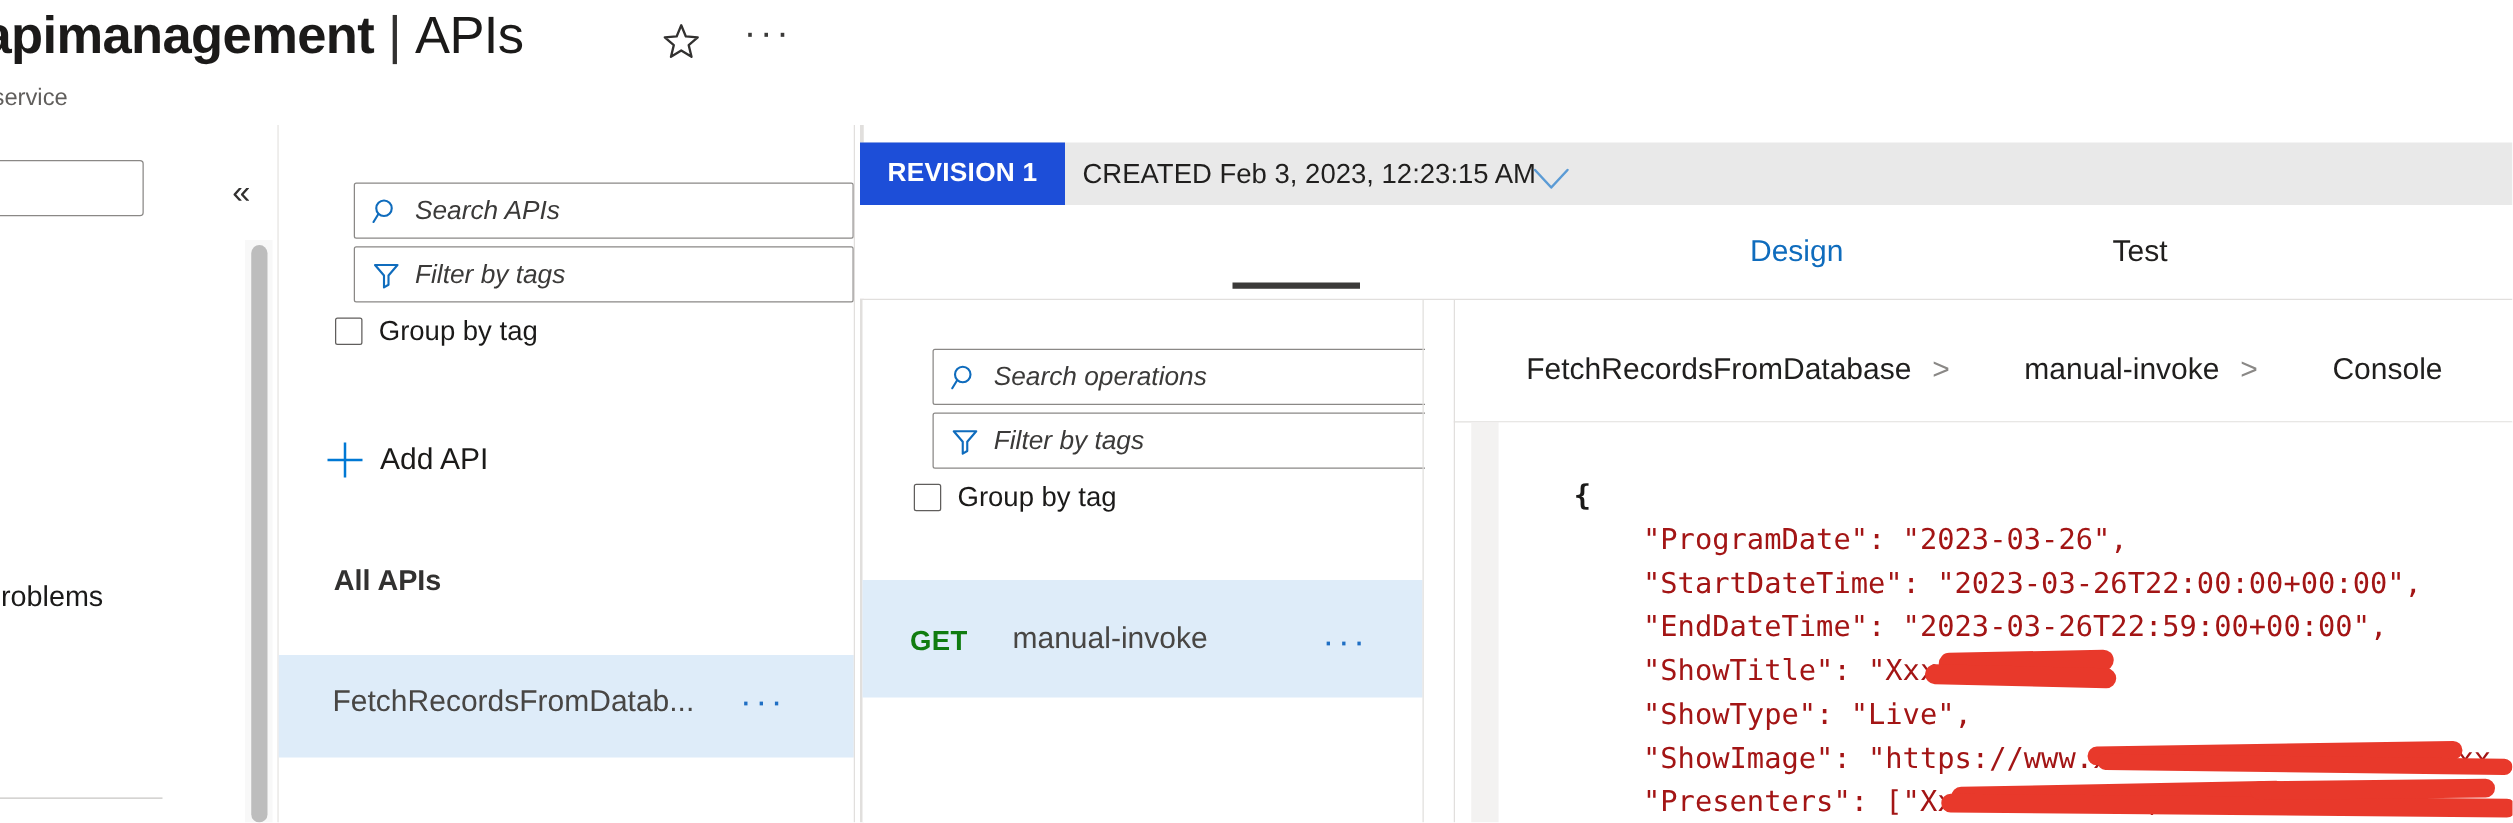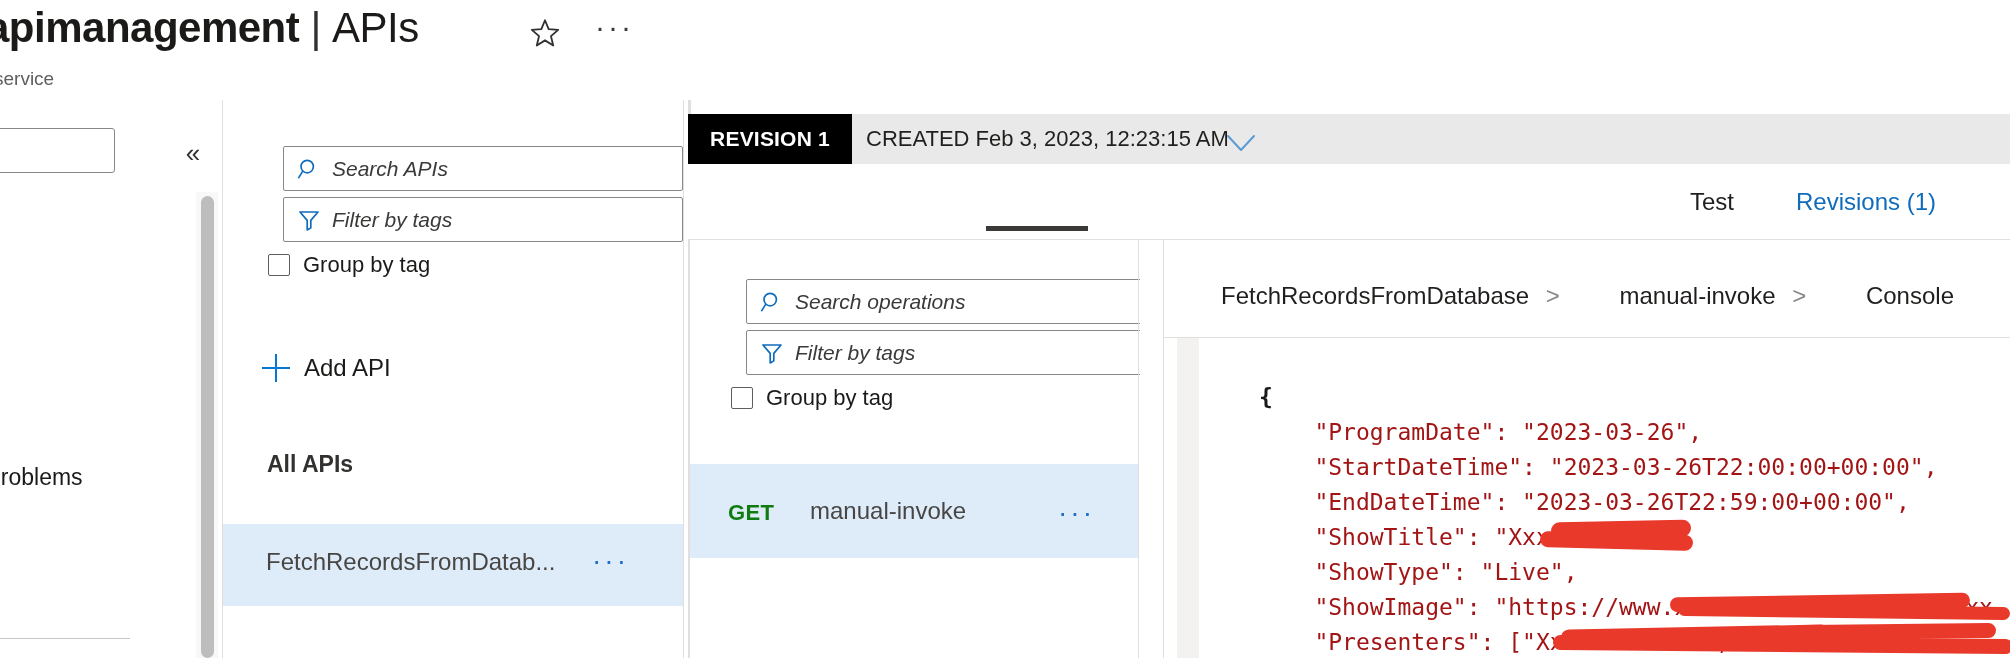--- a/index.html
+++ b/index.html
@@ -261,21 +261,21 @@
   #revision-banner {
     position: absolute;
     left: 688px; top: 114px;
     width: 1322px; height: 50px;
     background: #e9e9e9;
   }
   #revision-badge {
     position: absolute;
     left: 688px; top: 114px;
     width: 164px; height: 50px;
-    background: #000000;
+    background: #1d4ed8;
   }
   #revision-badge-label {
     position: absolute;
     left: 0; top: 0;
     width: 164px; height: 50px;
     line-height: 50px;
     text-align: center;
     font-size: 21px;
     font-weight: 700;
     color: #ffffff;
@@ -580,22 +580,22 @@
   <div id="revision-badge-label">REVISION 1</div>
 </div>
 <div id="revision-created-text">CREATED Feb 3, 2023, 12:23:15 AM</div>
 <div id="revision-expand-chevron">
   <svg width="32" height="22" viewBox="0 0 32 22" fill="none" stroke="#5b9bd5" stroke-width="2" stroke-linecap="round" stroke-linejoin="round">
     <polyline points="3,4 16,18 29,4"></polyline>
   </svg>
 </div>
 
 <div id="tabs-bar">
+  <div class="tab-item" style="left:712px">Design</div>
   <div class="tab-item active" style="left:1002px">Test</div>
-  <div class="tab-item" style="left:1108px">Revisions (1)</div>
 
 </div>
 <div class="tab-underline"></div>
 <div id="tabs-bottom-rule"></div>
 
 <div id="operations-panel"></div>
 
 <div class="az-field" id="search-operations-field">
   <span class="field-icon">
     <svg width="24" height="24" viewBox="0 0 24 24" fill="none" stroke="#0f6cbd" stroke-width="1.7">

